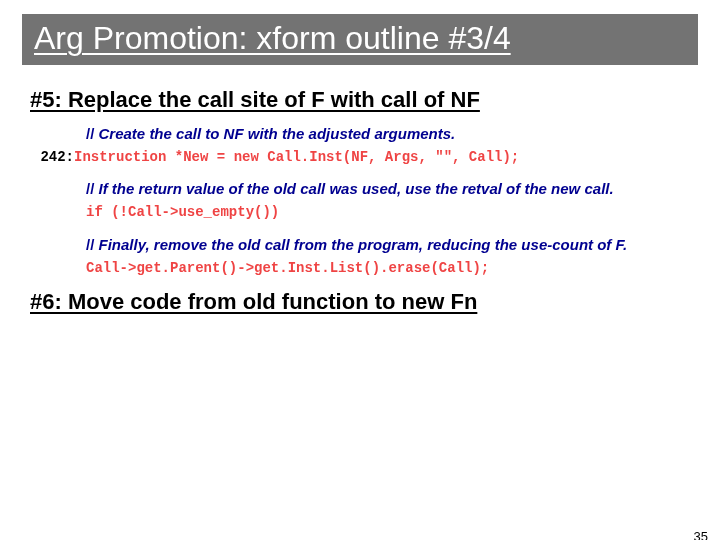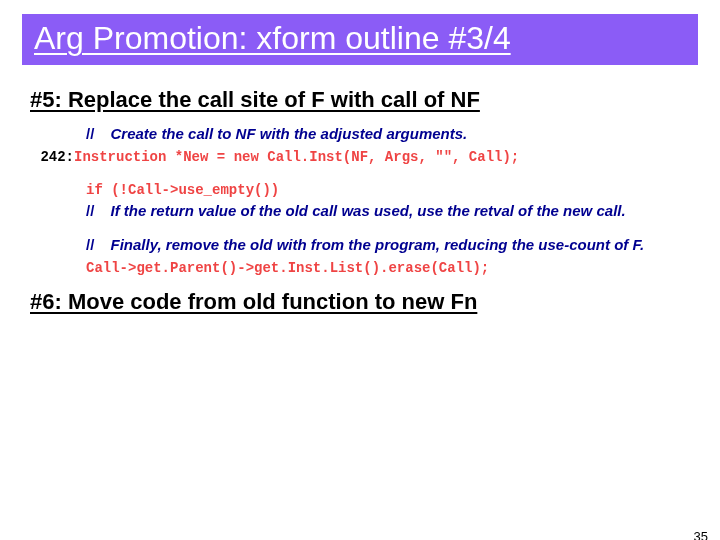--- a/index.html
+++ b/index.html
@@ -13,21 +13,21 @@
     overflow: hidden;
   }
   .slide {
     position: relative;
     width: 720px;
     height: 540px;
     box-sizing: border-box;
   }
   .title-bar {
     margin: 14px 22px 0 22px;
-    background: #8b5cf6;
+    background: #737373;
     padding: 6px 12px 8px 12px;
   }
   .title-bar h1 {
     margin: 0;
     color: #fff;
     font-size: 32px;
     font-weight: normal;
     font-family: Arial, Helvetica, sans-serif;
     text-decoration: underline;
     text-decoration-thickness: 2px;
@@ -48,21 +48,20 @@
   }
   .comment {
     font-weight: bold;
     color: #000090;
     font-family: Arial, Helvetica, sans-serif;
     font-size: 15px;
     white-space: pre;
   }
   .comment-it {
     font-style: italic;
-    margin-left: 12px;
   }
   .lineno {
     font-family: "Courier New", monospace;
     font-size: 14px;
     font-weight: bold;
     color: #000;
     display: inline-block;
     width: 44px;
     text-align: right;
   }
@@ -107,30 +106,30 @@
         <div class="code-row indent1">
           <span class="comment">// </span><span class="comment comment-it">Create the call to NF with the adjusted arguments.</span>
         </div>
         <div class="code-row">
           <span class="lineno">242:</span><span class="codeline">Instruction *New = new Call.Inst(NF, Args, "", Call);</span>
         </div>
       </div>
 
       <div class="code-block">
         <div class="code-row indent1">
-          <span class="codeline">if (!Call-&gt;use_empty())</span>
+          <span class="comment">// </span><span class="comment comment-it">If the return value of the old call was used, use the retval of the new call.</span>
         </div>
         <div class="code-row indent1">
-          <span class="comment">// </span><span class="comment comment-it">If the return value of the old call was used, use the retval of the new call.</span>
+          <span class="codeline">if (!Call-&gt;use_empty())</span>
         </div>
       </div>
 
       <div class="code-block">
         <div class="code-row indent1">
-          <span class="comment">// </span><span class="comment comment-it">Finally, remove the old with from the program, reducing the use-count of F.</span>
+          <span class="comment">// </span><span class="comment comment-it">Finally, remove the old call from the program, reducing the use-count of F.</span>
         </div>
         <div class="code-row indent1">
           <span class="codeline">Call-&gt;get.Parent()-&gt;get.Inst.List().erase(Call);</span>
         </div>
       </div>
 
     </div>
 
     <div class="step-heading" style="margin-top:8px;">#6: Move code from old function to new Fn</div>
 

